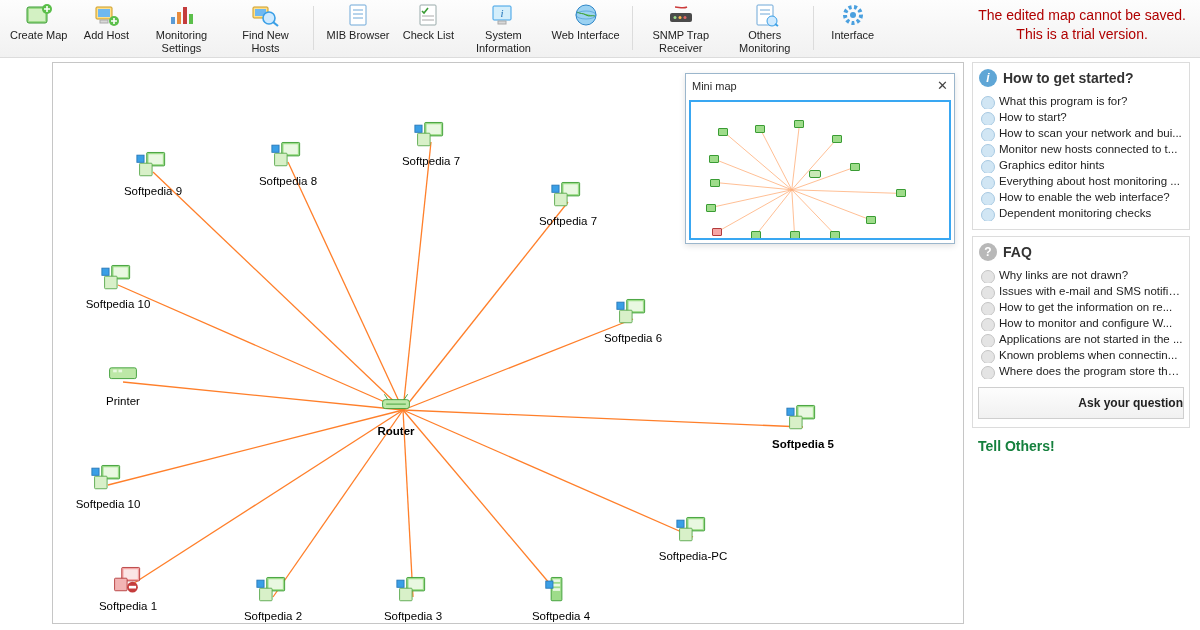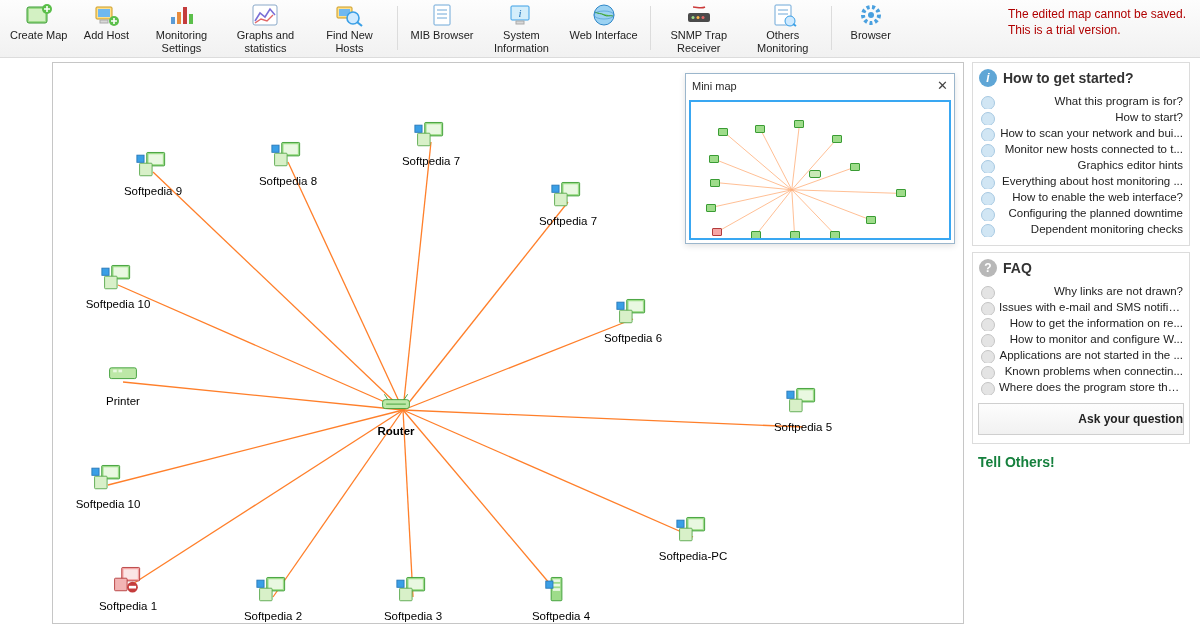--- a/index.html
+++ b/index.html
@@ -5,21 +5,21 @@
   * { box-sizing: border-box; }
   html, body { margin:0; padding:0; width:1200px; height:630px; font-family:"Segoe UI",Tahoma,sans-serif; font-size:12px; color:#222; background:#fff; overflow:hidden; }
 
   
   .toolbar { display:flex; align-items:flex-start; height:58px; padding:0 4px; border-bottom:1px solid #dcdcdc; background:linear-gradient(#fdfdfd,#f1f1f1); }
   .tb-btn { flex:0 0 auto; min-width:66px; height:56px; display:flex; flex-direction:column; align-items:center; justify-content:flex-start; padding:2px 6px 0; cursor:pointer; text-align:center; line-height:1.15; }
   .tb-sep { width:1px; height:44px; margin:6px 6px 0; background:#dcdcdc; flex:0 0 auto; }
   .tb-ico { width:30px; height:26px; margin-bottom:1px; display:flex; align-items:center; justify-content:center; }
   .tb-ico svg { width:28px; height:24px; }
   .tb-label { font-size:11px; color:#222; max-width:72px; }
-  .trial { margin-left:auto; padding:6px 10px 0 0; color:#b00000; font-size:12px; text-align:left; line-height:1.35; }
+  .trial { margin-left:auto; padding:6px 10px 0 0; color:#b00000; font-size:14px; text-align:center; line-height:1.35; }
 
   
   .workspace { position:absolute; left:10px; top:62px; right:10px; bottom:6px; display:flex; gap:8px;padding-left:42px; }
   .canvas    { position:relative; flex:1 1 auto; border:1px solid #c6c6c6; background:#fff; overflow:hidden; }
   .sidebar   { flex:0 0 218px; display:flex; flex-direction:column; gap:6px; overflow:hidden; }
 
   
   .node { position:absolute; width:90px; text-align:center; cursor:pointer; }
   .node .ico { width:34px; height:30px; margin:0 auto 2px; }
   .node .lbl { font-size:11.5px; color:#000; white-space:nowrap; }
@@ -39,21 +39,21 @@
   .minimap .mmview { height:140px; margin:3px; border:2px solid #39a7f2; position:relative; overflow:hidden; }
   .mm-dot  { position:absolute; width:10px; height:8px; background:#9edc8a; border:1px solid #3a9c34; border-radius:1px; }
   .mm-ctr  { position:absolute; width:12px; height:8px; background:#c8e8b6; border:1px solid #3a9c34; border-radius:2px; }
 
   
   .panel { border:1px solid #dcdcdc; background:#fff; }
   .panel h3 { margin:0; padding:6px 8px 4px 6px; font-size:14px; font-weight:700; color:#333; display:flex; align-items:center; gap:6px; }
   .info-ico { width:18px; height:18px; border-radius:50%; background:#5fa6d6; color:#fff; display:inline-flex; align-items:center; justify-content:center; font-style:italic; font-weight:700; font-size:12px; }
   .q-ico { width:18px; height:18px; border-radius:50%; background:#b8b8b8; color:#fff; display:inline-flex; align-items:center; justify-content:center; font-weight:700; font-size:12px; }
   .panel ul { list-style:none; margin:2px 0 8px; padding:0 6px 0 6px; }
-  .panel li { padding:2px 0 2px 20px; position:relative; font-size:11.5px; color:#222; white-space:nowrap; overflow:hidden; text-overflow:ellipsis; cursor:pointer;text-align:right; }
+  .panel li { padding:2px 0 2px 20px; position:relative; font-size:11.5px; color:#222; white-space:nowrap; overflow:hidden; text-overflow:ellipsis; cursor:pointer; }
   .panel li::before { content:""; position:absolute; left:2px; top:3px; width:12px; height:12px; border-radius:50%; background:#d1e6f4; border:1px solid #a7c9e2; }
   .panel li.q::before { background:#e4e4e4; border-color:#c4c4c4; }
   .ask-btn { display:block; width:calc(100% - 10px); margin:6px auto 8px; padding:8px 0; text-align:right; border:1px solid #cfcfcf; background:linear-gradient(#fdfdfd,#f1f1f1); font-size:12px; font-weight:700; color:#222; cursor:pointer;}
   .tell { font-weight:700; font-size:14px; padding:4px 2px 0 6px; color:#15803d; }
 </style>
 </head>
 <body>
 
 <div class="toolbar">
   <div class="tb-btn">
@@ -86,49 +86,50 @@
           <rect x="10" y="9" width="4" height="12" fill="#e88b3c"></rect>
           <rect x="16" y="4" width="4" height="17" fill="#c43c3c"></rect>
           <rect x="22" y="11" width="4" height="10" fill="#5bbf4a"></rect>
         </svg>
       </span>
     <span class="tb-label">Monitoring Settings</span>
   </div>
   <div class="tb-btn">
     <span class="tb-ico">
         <svg viewBox="0 0 28 24">
-          <rect x="2" y="2" width="24" height="20" rx="2" fill="#fff" stroke="#8aa9c9"></rect>
-          <polyline points="4,18 9,10 14,14 19,6 24,12" fill="none" stroke="#7a6fd6" stroke-width="1.6"></polyline>
-          <polyline points="4,20 10,16 16,18 22,12" fill="none" stroke="#e26666" stroke-width="1.4"></polyline>
-        </svg>
-      </span>
-    <span class="tb-label">Graphs and statistics</span>
-  </div>
-  <div class="tb-btn">
-    <span class="tb-ico">
-        <svg viewBox="0 0 28 24">
           <rect x="2" y="4" width="15" height="11" rx="1" fill="#ffe08a" stroke="#cc9a1f"></rect>
           <rect x="4" y="6" width="11" height="7" fill="#6fb8f0"></rect>
           <circle cx="18" cy="15" r="6" fill="#cfeaff" stroke="#3a9fe6" stroke-width="1.6"></circle>
           <line x1="22" y1="19" x2="27" y2="23" stroke="#3a9fe6" stroke-width="2.2"></line>
         </svg>
       </span>
     <span class="tb-label">Find New Hosts</span>
   </div>
   <div class="tb-sep"></div>
   <div class="tb-btn">
     <span class="tb-ico">
         <svg viewBox="0 0 28 24">
           <rect x="6" y="2" width="16" height="20" rx="1" fill="#fff" stroke="#6fa8d8"></rect>
           <line x1="9" y1="7" x2="19" y2="7" stroke="#6fa8d8"></line>
           <line x1="9" y1="11" x2="19" y2="11" stroke="#6fa8d8"></line>
           <line x1="9" y1="15" x2="19" y2="15" stroke="#6fa8d8"></line>
         </svg>
       </span>
     <span class="tb-label">MIB Browser</span>
+  </div>
+  <div class="tb-btn">
+    <span class="tb-ico">
+        <svg viewBox="0 0 28 24">
+          <rect x="6" y="2" width="16" height="20" rx="1" fill="#fff" stroke="#9aa"></rect>
+          <polyline points="8,8 10,10 14,5" fill="none" stroke="#3a9c34" stroke-width="1.6"></polyline>
+          <line x1="8" y1="13" x2="20" y2="13" stroke="#aaa"></line>
+          <line x1="8" y1="17" x2="20" y2="17" stroke="#aaa"></line>
+        </svg>
+      </span>
+    <span class="tb-label">Check List</span>
   </div>
   <div class="tb-btn">
     <span class="tb-ico">
         <svg viewBox="0 0 28 24">
           <rect x="4" y="3" width="18" height="14" rx="1" fill="#d4eefb" stroke="#3a9fe6"></rect>
           <text x="13" y="14" text-anchor="middle" font-size="11" font-family="Georgia" font-style="italic" fill="#1d6fb7">i</text>
           <rect x="9" y="18" width="8" height="3" fill="#d8d8d8" stroke="#aaa"></rect>
         </svg>
       </span>
     <span class="tb-label">System Information</span>
@@ -169,21 +170,21 @@
     <span class="tb-label">Others Monitoring</span>
   </div>
   <div class="tb-sep"></div>
   <div class="tb-btn">
     <span class="tb-ico">
         <svg viewBox="0 0 28 24">
           <circle cx="14" cy="12" r="8" fill="none" stroke="#4aa0df" stroke-width="4" stroke-dasharray="3 2.5"></circle>
           <circle cx="14" cy="12" r="3" fill="#4aa0df"></circle>
         </svg>
       </span>
-    <span class="tb-label">Browser</span>
+    <span class="tb-label">Interface</span>
   </div>
   <div class="trial">
     <div>The edited map cannot be saved.</div>
     <div>This is a trial version.</div>
   </div>
 </div>
 
 <div class="workspace">
   <div class="canvas" id="canvas">
     <svg class="edges" id="edges">
@@ -259,21 +260,21 @@
         </svg><div class="lbl">Softpedia 7</div></div>
       <div class="node" style="left: 20px; top: 200px;"><svg class="ico" viewBox="-4 -2 38 32">
           <use href="#sym-host"></use>
         </svg><div class="lbl">Softpedia 10</div></div>
       <div class="node" style="left: 535px; top: 234px;"><svg class="ico" viewBox="-4 -2 38 32">
           <use href="#sym-host"></use>
         </svg><div class="lbl">Softpedia 6</div></div>
       <div class="node" style="left: 25px; top: 297px;"><svg class="ico" viewBox="-4 -2 38 32">
           <use href="#sym-printer"></use>
         </svg><div class="lbl">Printer</div></div>
-      <div class="node" style="left: 705px; top: 323px;"><svg class="ico" viewBox="-4 -2 38 32">
+      <div class="node" style="left: 705px; top: 340px; font-weight: bold;"><svg class="ico" viewBox="-4 -2 38 32">
           <use href="#sym-host"></use>
         </svg><div class="lbl">Softpedia 5</div></div>
       <div class="node" style="left: 10px; top: 400px;"><svg class="ico" viewBox="-4 -2 38 32">
           <use href="#sym-host"></use>
         </svg><div class="lbl">Softpedia 10</div></div>
       <div class="node" style="left: 595px; top: 452px;"><svg class="ico" viewBox="-4 -2 38 32">
           <use href="#sym-host"></use>
         </svg><div class="lbl">Softpedia-PC</div></div>
       <div class="node" style="left: 463px; top: 512px;"><svg class="ico" viewBox="-4 -2 38 32">
           <use href="#sym-server"></use>
@@ -296,21 +297,20 @@
           <span>How to get started?</span>
         </h3>
       <ul id="started-list">
           <li>What this program is for?</li>
           <li>How to start?</li>
           <li>How to scan your network and bui...</li>
           <li>Monitor new hosts connected to t...</li>
           <li>Graphics editor hints</li>
           <li>Everything about host monitoring ...</li>
           <li>How to enable the web interface?</li>
-          <li>Configuring the planned downtime</li>
           <li>Dependent monitoring checks</li>
         </ul>
     </div>
     <div class="panel">
       <h3>
           <span class="q-ico">?</span>
           <span>FAQ</span>
         </h3>
       <ul id="faq-list">
           <li class="q">Why links are not drawn?</li>

